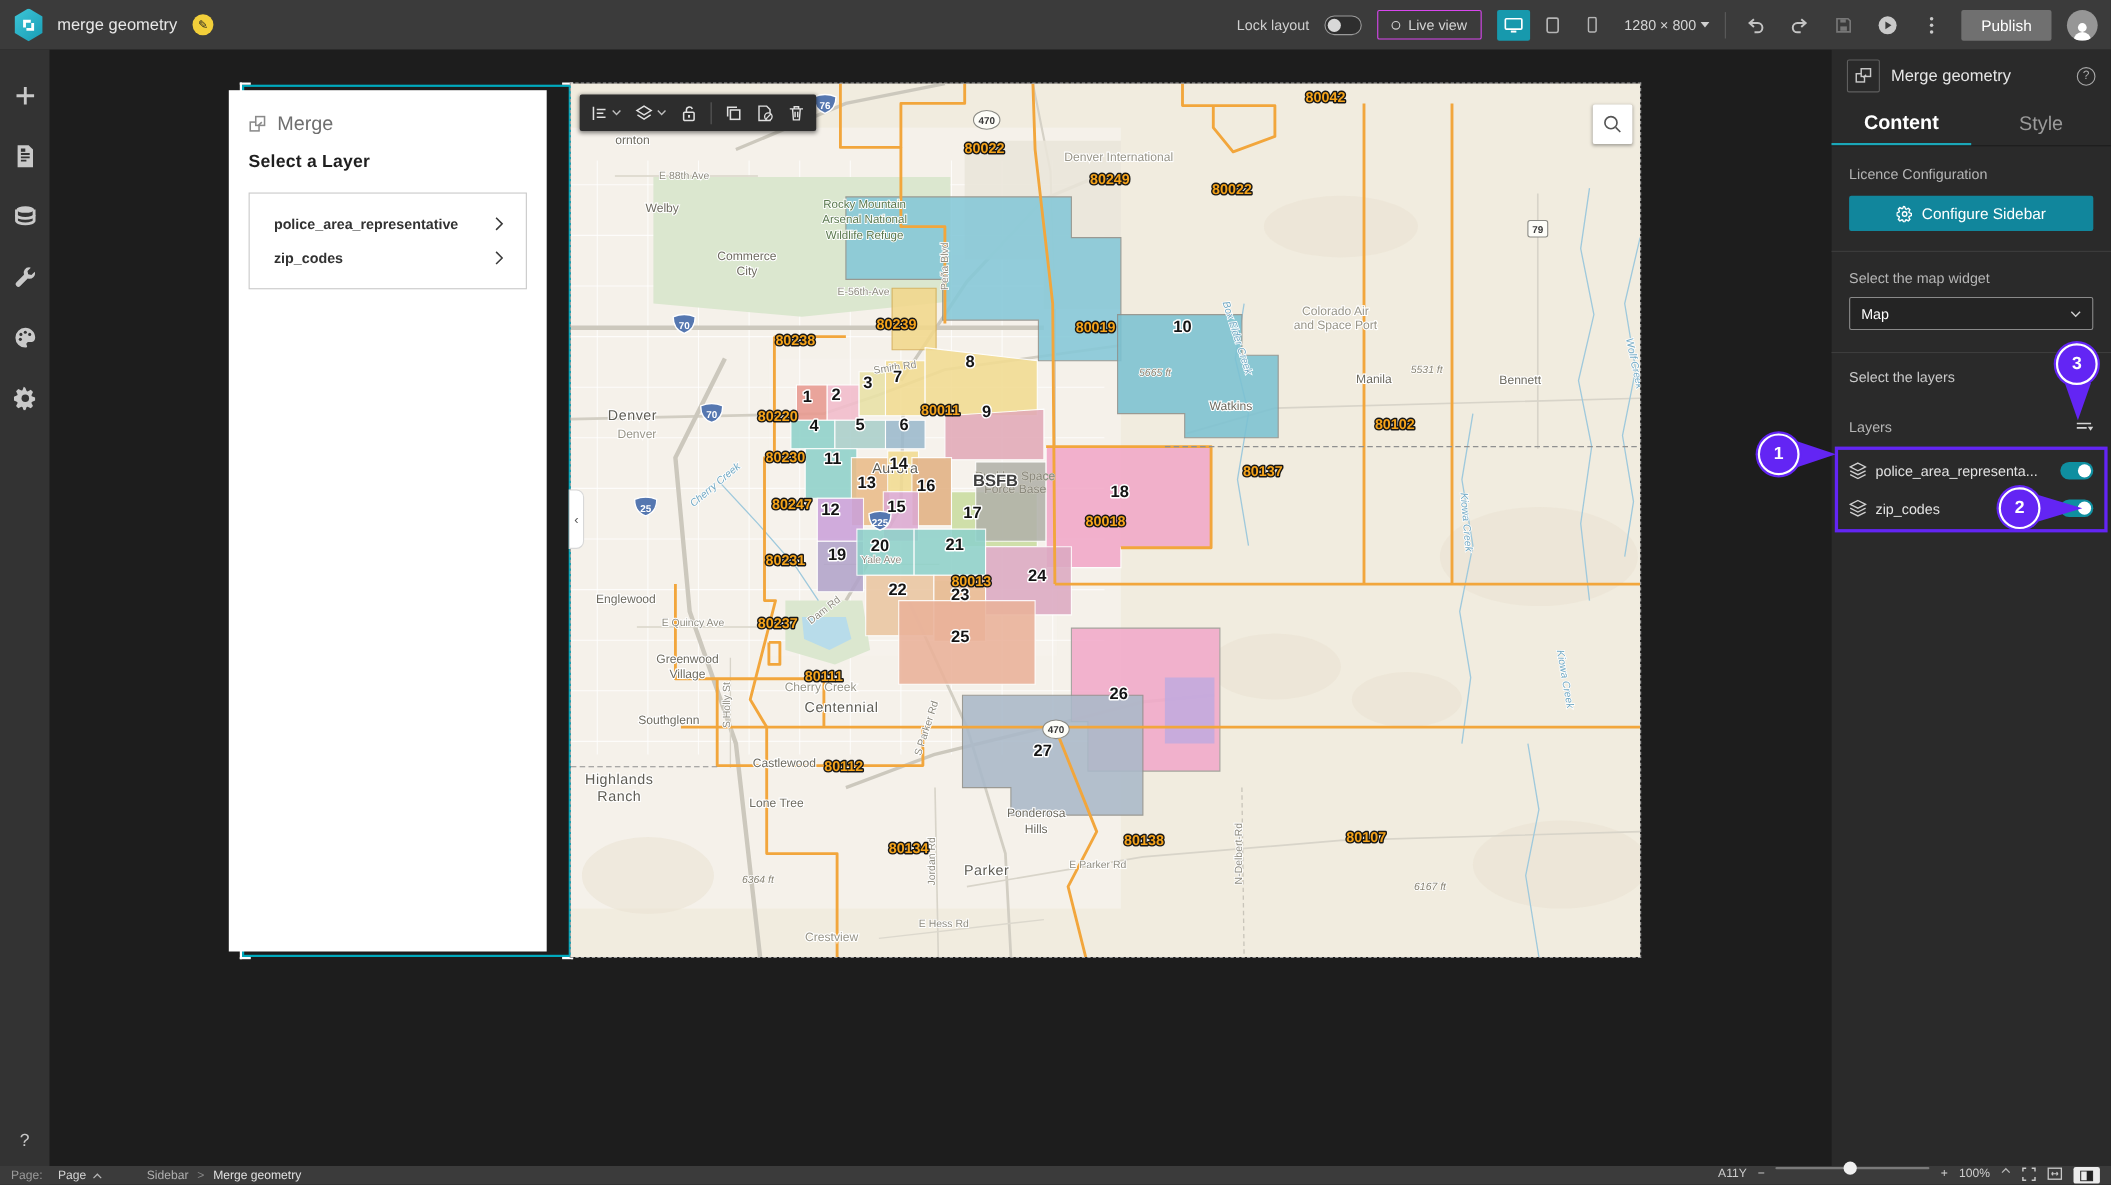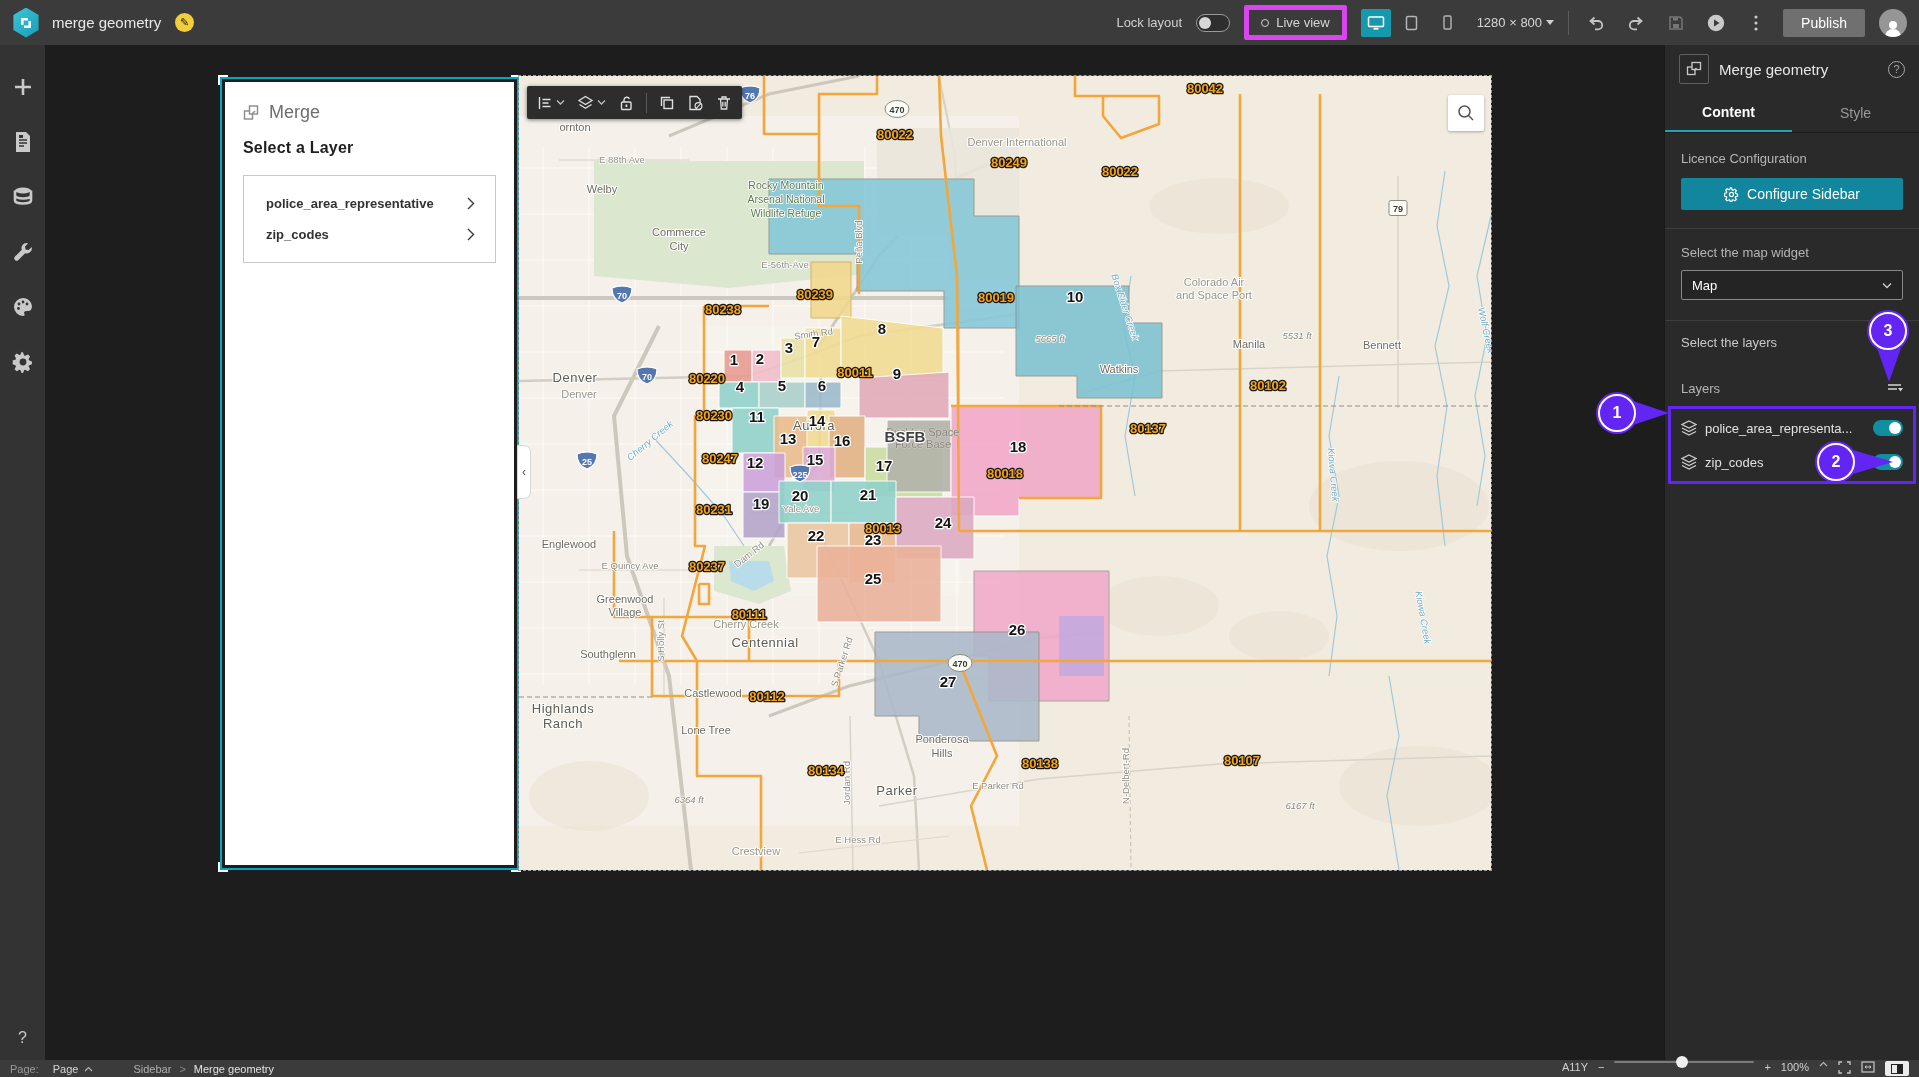--- a/index.html
+++ b/index.html
@@ -10,40 +10,40 @@
   .logo{width:28px;height:30px;background:linear-gradient(135deg,#3ec6d8,#179cb4);
     clip-path:polygon(50% 0,95% 25%,95% 75%,50% 100%,5% 75%,5% 25%);
     display:flex;align-items:center;justify-content:center;margin-right:12px}
   .app-title{font-size:15px;color:#e8e8e8}
   .pencil-badge{width:19px;height:19px;border-radius:50%;background:#f2cf3a;color:#222;
     font-size:11px;display:flex;align-items:center;justify-content:center;margin-left:14px}
   .tb-right{margin-left:auto;display:flex;align-items:center;gap:14px}
   .tb-label{font-size:13px;color:#cfcfcf}
   .toggle-off{width:34px;height:18px;border:1px solid #9a9a9a;border-radius:10px;position:relative;background:#2e2e2e}
   .toggle-off .knob{position:absolute;left:2px;top:2px;width:12px;height:12px;border-radius:50%;background:#d8d8d8}
-  .liveview{display:flex;align-items:center;gap:7px;border:5px solid #d946ef;border-radius:2px;
+  .liveview{display:flex;align-items:center;gap:7px;border:1px solid #d946ef;border-radius:2px;
     padding:5px 12px;font-size:13px;color:#d5d5d5}
   .lv-dot{width:8px;height:8px;border:1.5px solid #cfcfcf;border-radius:50%}
   .devices{display:flex;align-items:center;gap:6px}
   .dev{width:30px;height:28px;display:flex;align-items:center;justify-content:center;border-radius:2px}
   .dev.active{background:#1799ad}
   .res{font-size:13px;color:#d5d5d5;display:flex;align-items:center;gap:4px}
   .caret-down{width:0;height:0;border-left:4px solid transparent;border-right:4px solid transparent;border-top:5px solid #cfcfcf}
   .tb-sep{width:1px;height:24px;background:#5c5c5c}
   .tb-ico{width:26px;height:26px;display:flex;align-items:center;justify-content:center}
   .publish{background:#707070;color:#fff;font-size:14px;padding:6px 18px;border-radius:2px;border:none}
   .avatar{width:28px;height:28px;border-radius:50%;background:#969696;display:flex;align-items:flex-end;justify-content:center;overflow:hidden}
   .sidebar{position:absolute;left:0;top:45px;width:45px;height:1032px;background:#333;z-index:40;
     display:flex;flex-direction:column;align-items:center;padding-top:28px;gap:27px}
   .sb-ico{width:28px;height:28px;display:flex;align-items:center;justify-content:center;color:#c9c9c9}
   .sb-help{position:absolute;bottom:30px;left:0;width:45px;text-align:center;color:#c9c9c9;font-size:16px}
   .canvas{position:absolute;left:45px;top:45px;width:1619px;height:1015px;background:#1d1d1d;overflow:hidden}
   .sel-frame{position:absolute;left:175px;top:32px;width:299px;height:793px;border:2px solid #00a9bd}
   .bracket{position:absolute;width:10px;height:10px;border:2px solid #fff}
-  .merge-panel{position:absolute;left:180px;top:37px;width:289px;height:783px;background:#fff;padding:20px 18px}
+  .merge-panel{position:absolute;left:163px;top:37px;width:289px;height:783px;background:#fff;padding:20px 18px}
   .mw-title{display:flex;align-items:center;gap:8px;color:#6f6f6f;font-size:18px}
   .mw-heading{margin-top:16px;font-size:16px;font-weight:700;color:#1f1f1f;letter-spacing:.2px}
   .mw-card{margin-top:18px;border:1px solid #c9c9c9;border-radius:0;padding:14px 12px 10px 0}
   .mw-row{display:flex;align-items:center;justify-content:space-between;padding:6px 8px 6px 22px;margin-bottom:4px}
   .mw-name{font-size:13px;font-weight:700;color:#323232}
   .map-frame{position:absolute;left:473px;top:30px;width:974px;height:796px;border:1px dashed #9c9c9c}
   .map-wrap{position:absolute;left:474px;top:31px;width:972px;height:794px;background:#f1ecdf;overflow:hidden}
   .map-toolbar{position:absolute;left:482px;top:41px;height:33px;background:#2d2d2d;border-radius:2px;
     display:flex;align-items:center;padding:0 10px;gap:12px;box-shadow:0 1px 4px rgba(0,0,0,.5);z-index:10}
   .mtb-sep{width:1px;height:20px;background:#5a5a5a}
@@ -54,21 +54,21 @@
     border-radius:0 7px 7px 0;display:flex;align-items:center;justify-content:center;color:#555;font-size:12px;z-index:11}
   .attrib{position:absolute;left:0;bottom:0;width:100%;height:16px;background:rgba(255,255,255,.78);
     display:flex;align-items:center;justify-content:space-between;padding:0 6px;font-size:9.5px;color:#3e3e3e;z-index:9}
   .rpanel{position:absolute;left:1664px;top:45px;width:255px;height:1015px;background:#2a2a2a;border-left:1px solid #191919;z-index:30;color:#b5b5b5}
   .rp-head{display:flex;align-items:center;gap:10px;padding:10px 14px;height:48px}
   .rp-wicon{width:30px;height:30px;border:1px solid #5f5f5f;border-radius:2px;display:flex;align-items:center;justify-content:center}
   .rp-title{font-size:15px;color:#e6e6e6;flex:1}
   .rp-help{width:17px;height:17px;border:1.3px solid #a8a8a8;border-radius:50%;color:#a8a8a8;font-size:11px;
     display:flex;align-items:center;justify-content:center}
   .rp-tabs{display:flex;border-bottom:1px solid #1c1c1c;height:40px}
-  .rp-tab{flex:1;display:flex;align-items:center;justify-content:center;font-size:14px;color:#9a9a9a}
+  .rp-tab{flex:1;display:flex;align-items:center;justify-content:center;font-size:18px;color:#9a9a9a}
   .rp-tab.active{color:#fff;border-bottom:2px solid #1ba7b8;font-weight:700}
   .rp-body{padding:18px 16px 0 16px}
   .rp-label{font-size:13px;color:#b5b5b5}
   .cfg-btn{margin-top:12px;width:100%;height:32px;background:#11869c;color:#fff;font-size:14px;border:none;border-radius:2px;
     display:flex;align-items:center;justify-content:center;gap:8px}
   .rp-div{margin:18px -16px 0 -16px;height:1px;background:#3d3d3d}
   .rp-select{margin-top:10px;height:30px;background:#242424;border:1px solid #8a8a8a;border-radius:2px;
     display:flex;align-items:center;justify-content:space-between;padding:0 10px;color:#fff;font-size:13px}
   .layers-head{margin-top:26px;display:flex;align-items:center;justify-content:space-between;position:relative;height:24px}
   .layer-box{position:relative;margin:6px -13px 0 -13px;border:3px solid #6325f4;padding:2px 0}

